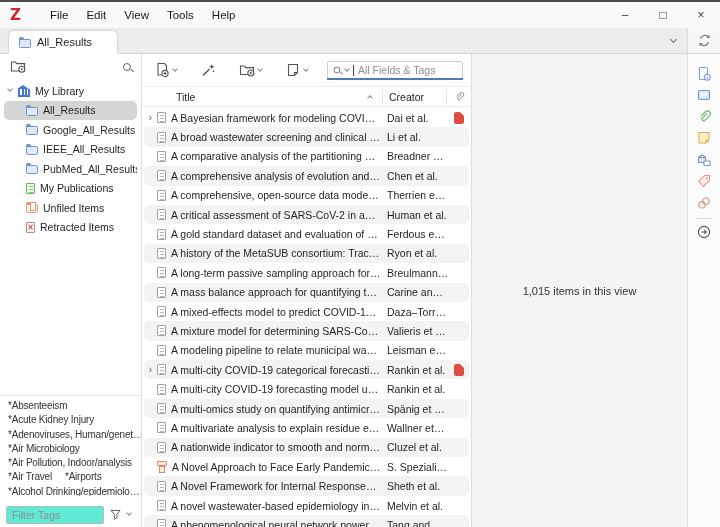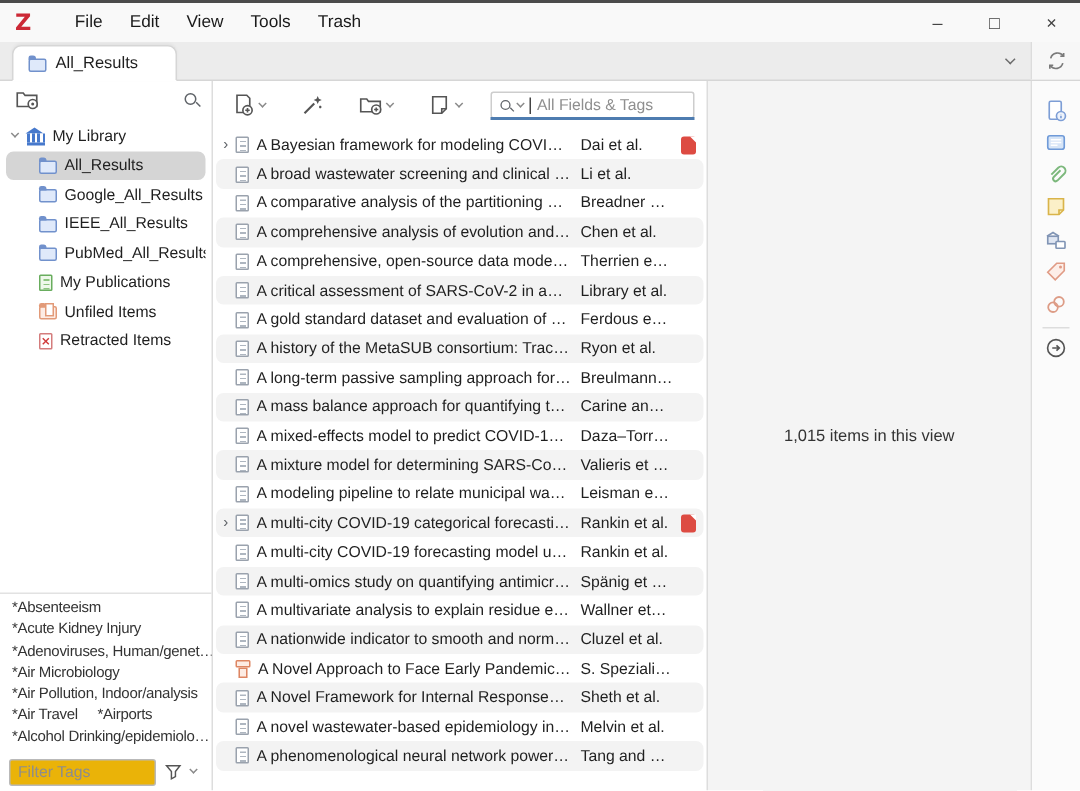--- a/index.html
+++ b/index.html
@@ -34,21 +34,21 @@
   .tree-row{height:19.5px;display:flex;align-items:center;gap:5px;margin:0 4px;padding-left:4px;border-radius:5px;font-size:10.5px;white-space:nowrap;overflow:hidden}
   .tree-row.child{padding-left:22px}
   .tree-row.selected{background:#d5d5d5}
   .spacer{flex:1}
   .tag-divider{border-top:1px solid #e2e2e2}
   .tags-flow{height:100px;overflow:hidden;padding:3px 2px 0 8px;display:flex;flex-wrap:wrap;column-gap:13px;align-content:flex-start}
   .tag{font-size:10px;letter-spacing:-0.2px;line-height:14.3px;height:14.3px;white-space:nowrap;color:#333}
   .clipped-tags{height:6px;overflow:hidden;padding-left:8px}
   .clipped-tags .tag{color:#555}
   .filter-bar{height:25px;flex:none;display:flex;align-items:center;padding:0 6px;gap:5px}
-  .filter-input{width:98px;height:18px;border:1px solid #b9b9b9;border-radius:2px;background:#eab308;font-size:10.5px;color:#444;padding:0 5px;outline:none}
+  .filter-input{width:98px;height:18px;border:1px solid #b9b9b9;border-radius:2px;background:#5eead4;font-size:10.5px;color:#444;padding:0 5px;outline:none}
   .filter-input::placeholder{color:#8d8d8d}
 
   
   .center{flex:1;min-width:0;display:flex;flex-direction:column;border-right:1px solid #ddd;background:#fff}
   .toolbar{height:24px;flex:none;display:flex;align-items:center;padding:16px 8px;gap:15px}
   .tb-btn{display:flex;align-items:center;gap:3px;padding:2px 4px;border-radius:3px}
   .search-box{margin-left:auto;width:136px;height:18px;border:1px solid #cdcdcd;border-radius:2px;display:flex;align-items:center;gap:4px;padding:0 5px;position:relative;background:#fff}
   .search-box::after{content:"";position:absolute;left:-1px;right:-1px;bottom:-2px;height:2px;background:#4e7cb0}
   .search-input{border:none;outline:none;flex:1;min-width:0;font-size:10.5px;color:#444;background:transparent;padding:0}
   .search-input::placeholder{color:#8f8f8f}
@@ -121,21 +121,21 @@
 <div class="window">
 
   <div class="titlebar">
     <span class="logo">Z</span>
     <div style="display:flex">
 
     <span class="menu-item">File</span>
         <span class="menu-item">Edit</span>
         <span class="menu-item">View</span>
         <span class="menu-item">Tools</span>
-        <span class="menu-item">Trash</span>
+        <span class="menu-item">Help</span>
       </div>
     <div class="win-controls">
 
     <span class="win-btn">–</span>
         <span class="win-btn">□</span>
         <span class="win-btn">×</span>
       </div>
   </div>
 
   <div class="tabbar">
@@ -271,20 +271,36 @@
           <span class="chv sm"></span>
         </div>
         <div class="search-box">
           <span class="mag" style="transform:scale(.85)"></span>
           <span class="chv sm"></span>
           <span class="caret-bar"></span>
           <input class="search-input" placeholder="All Fields &amp; Tags" style="">
         </div>
       </div>
 
+      <div class="cols-header">
+        <div class="col-title">
+          <span>Title</span>
+          <span class="chv sm up"></span>
+        </div>
+        <span class="col-div"></span>
+        <div class="col-creator">
+          <span>Creator</span>
+        </div>
+        <span class="col-div"></span>
+        <div class="col-attach">
+          <svg width="12" height="12" viewBox="0 0 16 16">
+            <path d="M11 4.5L6.5 9a1.7 1.7 0 0 0 2.4 2.4l4.6-4.6a2.8 2.8 0 0 0-4-4L4.9 7.4" fill="none" stroke="#777" stroke-width="1.2"></path>
+          </svg>
+        </div>
+      </div>
 
       <div class="rows">
 
           <div class="row">
             <span class="twisty exp"></span>
             <span class="ic doc"></span>
             <span class="t">A Bayesian framework for modeling COVID-19 case…</span>
             <span class="c">Dai et al.</span>
             <span class="a">
               <span class="att pdf"></span>
@@ -328,21 +344,21 @@
             <span class="c">Therrien e…</span>
             <span class="a">
               <span class="att"></span>
             </span>
           </div>
 
           <div class="row">
             <span class="twisty"></span>
             <span class="ic doc"></span>
             <span class="t">A critical assessment of SARS-CoV-2 in aqueous en…</span>
-            <span class="c">Library et al.</span>
+            <span class="c">Human et al.</span>
             <span class="a">
               <span class="att"></span>
             </span>
           </div>
 
           <div class="row">
             <span class="twisty"></span>
             <span class="ic doc"></span>
             <span class="t">A gold standard dataset and evaluation of methods…</span>
             <span class="c">Ferdous e…</span>

